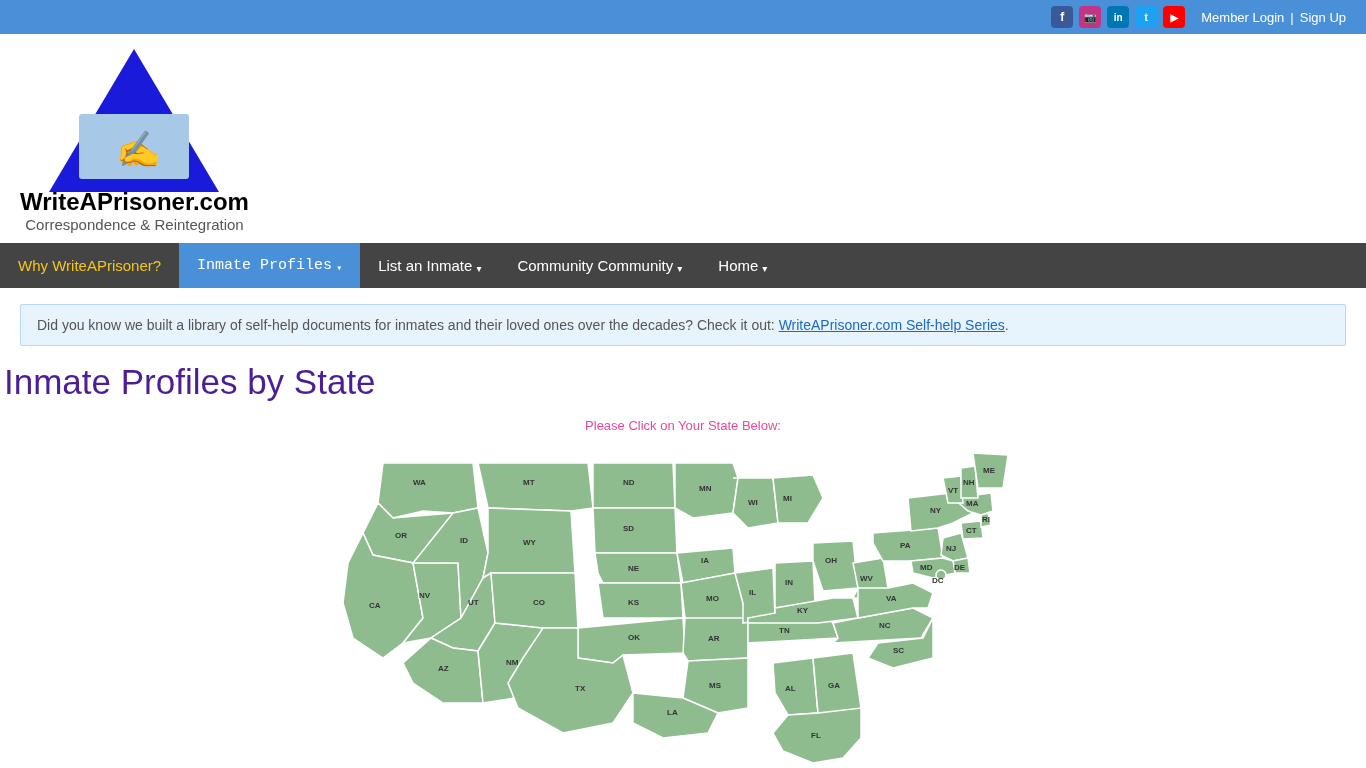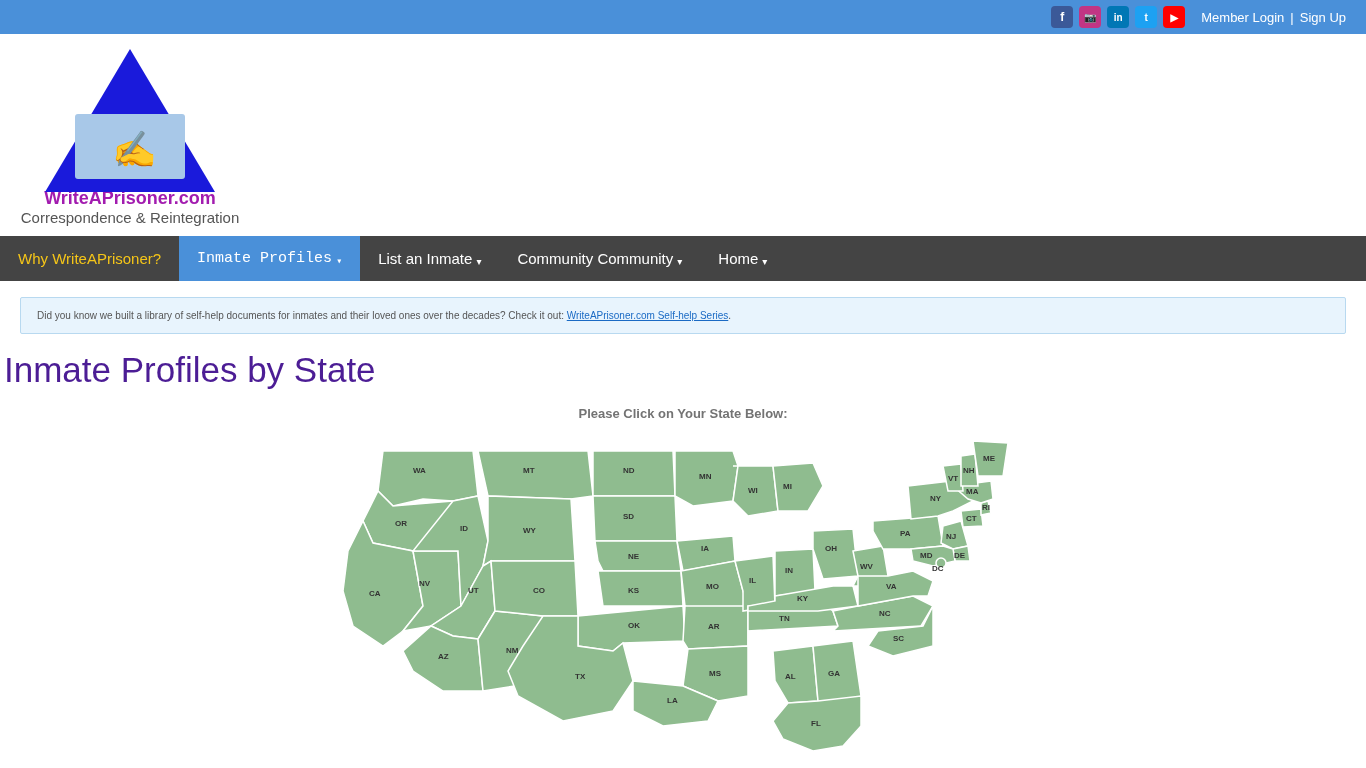--- a/index.html
+++ b/index.html
@@ -45,21 +45,21 @@
     #logo-img {
       width: 180px;
       height: 140px;
       position: relative;
     }
     #logo-text {
       text-align: center;
       margin-top: 4px;
     }
     #logo-text .site-name {
-      font-size: 18px; font-weight: bold; color: #a21caf;
+      font-size: 24px; font-weight: bold; color: #000000;
     }
     #logo-text .tagline {
       font-size: 15px; color: #555;
     }
     #header-notice {
       flex: 1;
       text-align: center;
       font-size: 13px;
       color: #555;
       font-weight: bold;
@@ -88,43 +88,43 @@
     .nav-item.active { background: #4a90d9; font-family: Liberation Mono, monospace; }
     .nav-item.yellow { color: #f5c518; background: transparent; }
     .nav-arrow { font-size: 10px; }
 
     
     #info-banner {
       background: #e8f4fd;
       border: 1px solid #b8d9f0;
       margin: 16px 20px;
       padding: 12px 16px;
-      font-size: 10px;
+      font-size: 14px;
       color: #555;
       border-radius: 2px;
     }
     #info-banner a { color: #1a6ac4; }
 
     
     #page-title {
       font-size: 35px;
       font-weight: normal;
       color: #4c1d95;
       margin: 10px 4px 16px;
     }
 
     
     #map-section {
       text-align: center;
       padding: 0 20px 20px;
     }
     #map-instruction {
       font-size: 13px;
-      font-weight: bold;
-      color: #737373;
+      font-weight: normal;
+      color: #ec4899;
       margin-bottom: 10px;
     }
     #us-map-container {
       display: inline-block;
       position: relative;
       width: 740px;
       height: 330px;
     }
     svg.us-map {
       width: 740px;

